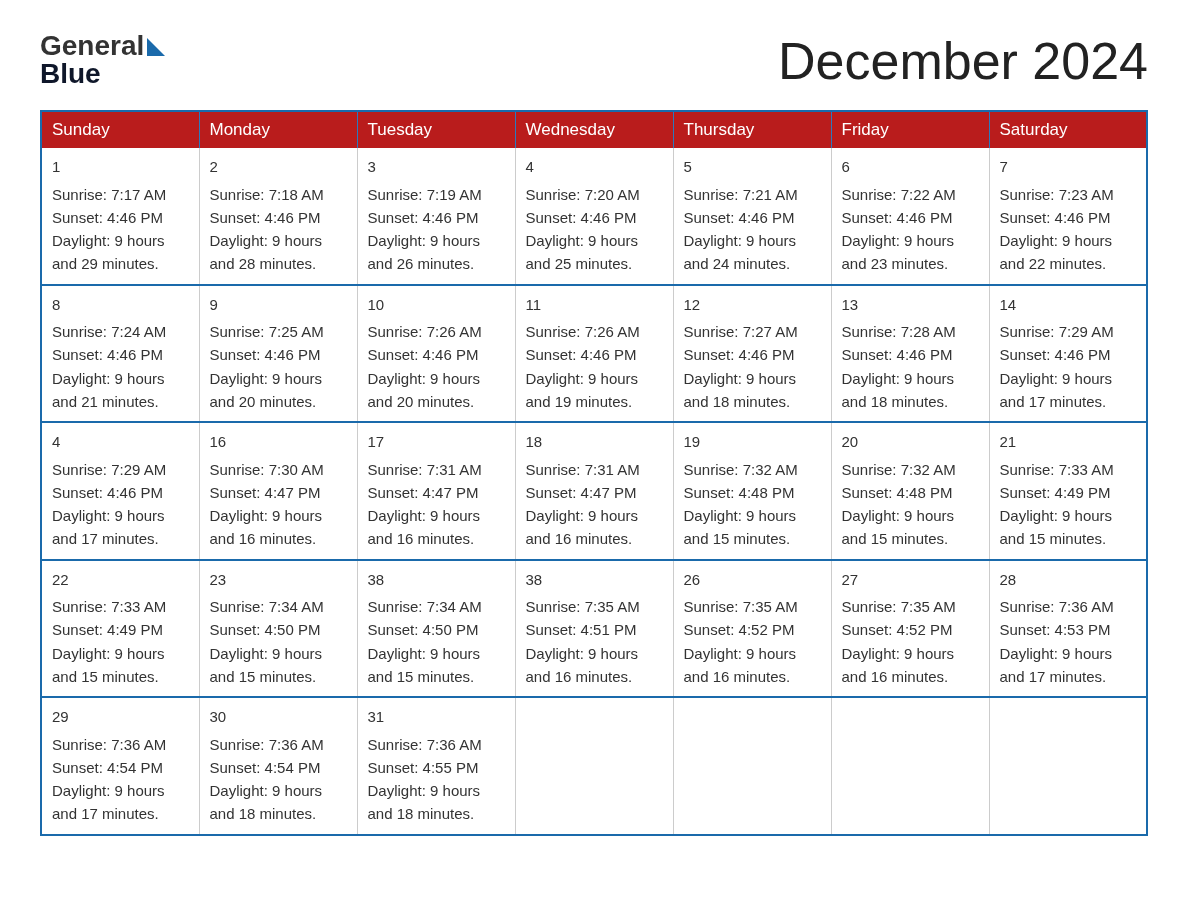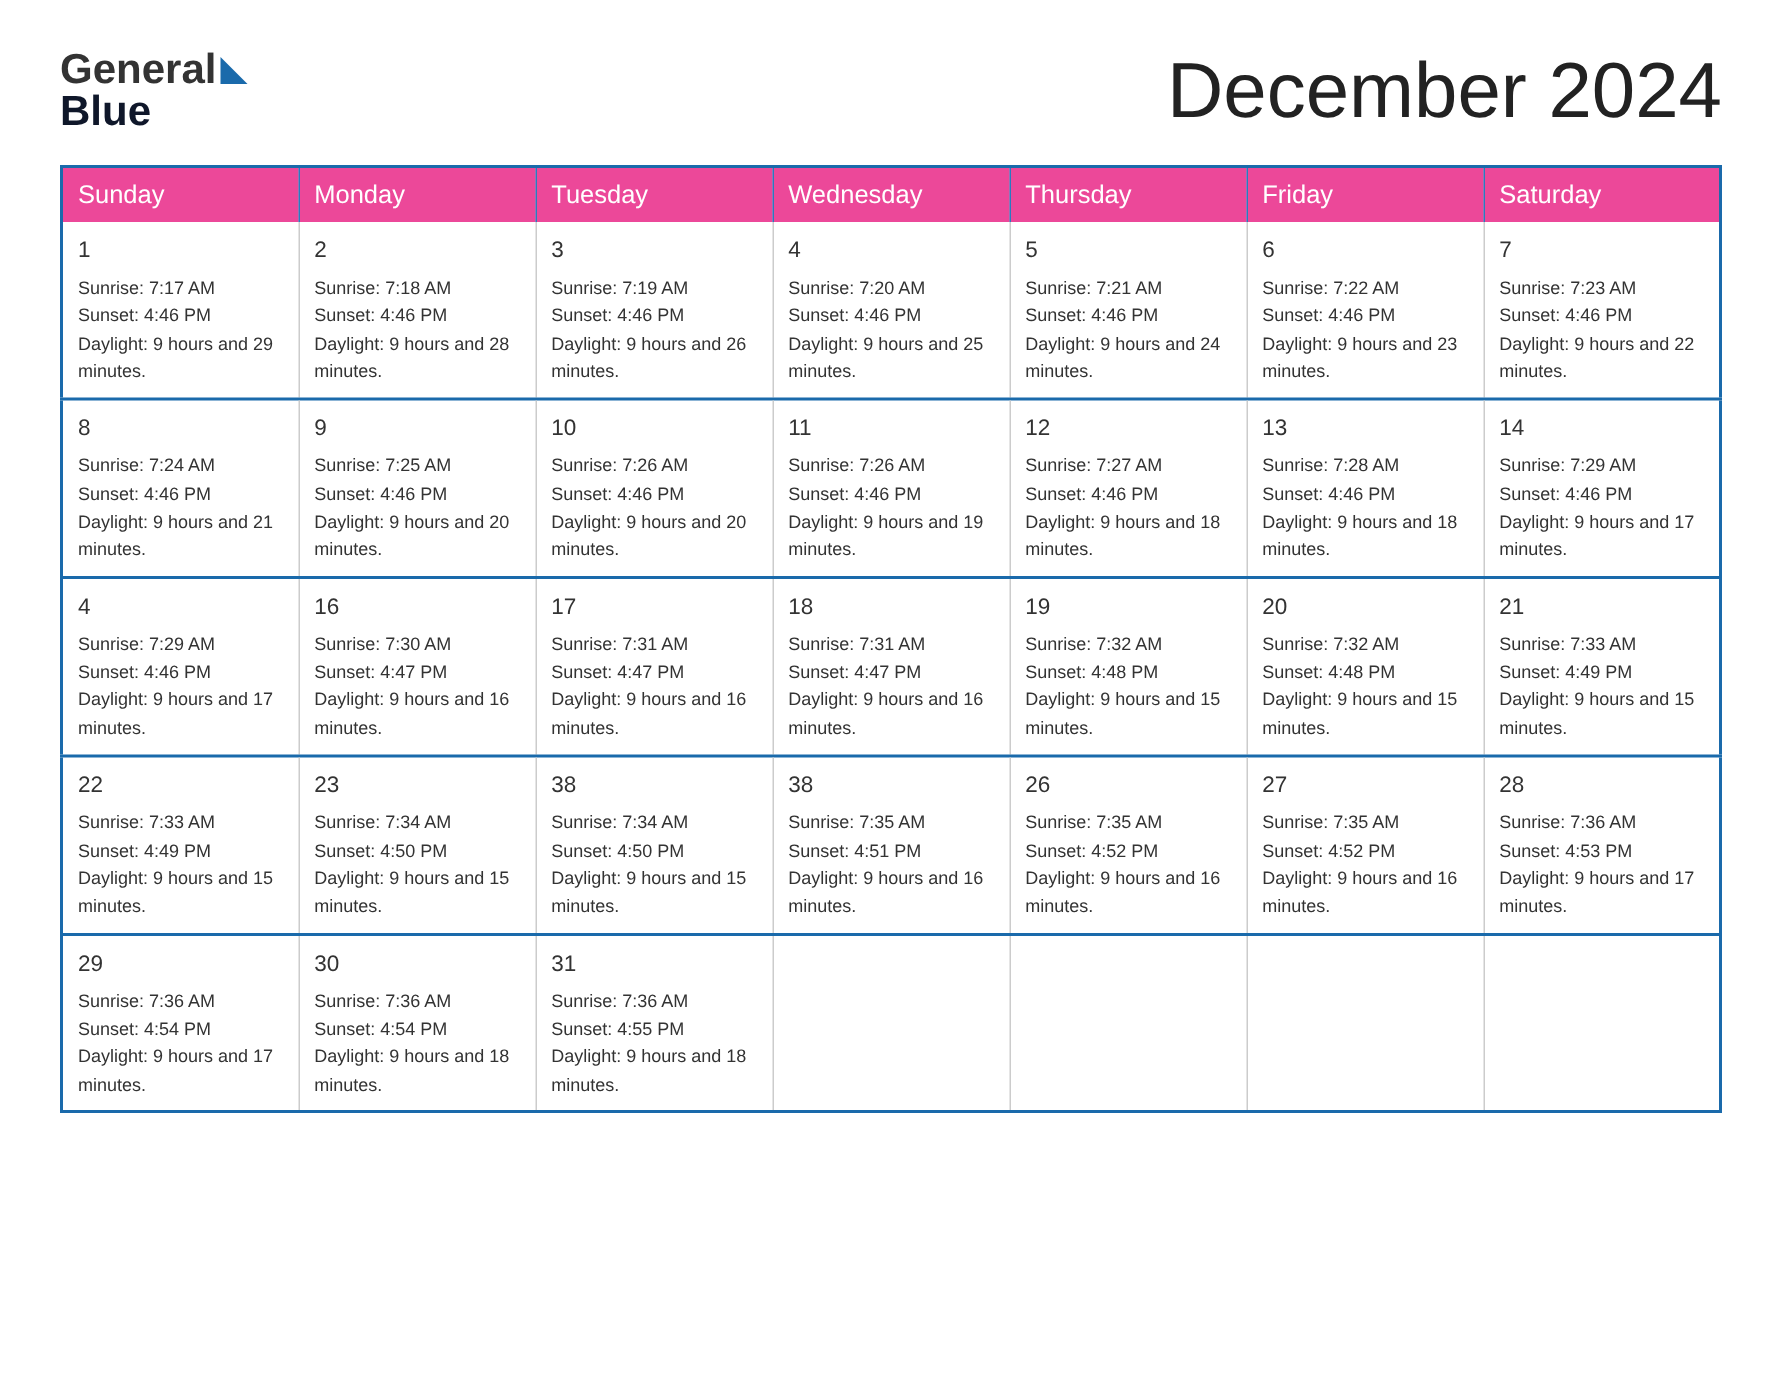--- a/index.html
+++ b/index.html
@@ -41,21 +41,21 @@
       font-size: 20px;
       color: #555;
       margin-top: 4px;
     }
     .calendar-table {
       width: 100%;
       border-collapse: collapse;
       border: 2px solid #1a6aab;
     }
     .calendar-table thead tr th {
-      background-color: #ec4899;
+      background-color: #b91c1c;
       color: #fff;
       font-size: 17px;
       font-weight: normal;
       padding: 8px 10px;
       text-align: left;
       border-right: 1px solid #2a7abf;
     }
     .calendar-table thead tr th:last-child {
       border-right: none;
     }
@@ -75,21 +75,21 @@
     .calendar-table tbody tr:last-child td {
       border-bottom: none;
     }
     .day-number {
       font-size: 15px;
       font-weight: normal;
       margin-bottom: 4px;
       display: block;
     }
     .day-info {
-      font-size: 12px;
+      font-size: 15px;
       line-height: 1.55;
     }
     .empty-cell {
       background: #fff;
     }
     .logo-wrapper {
       display: flex;
       flex-direction: column;
       align-items: flex-start;
     }

